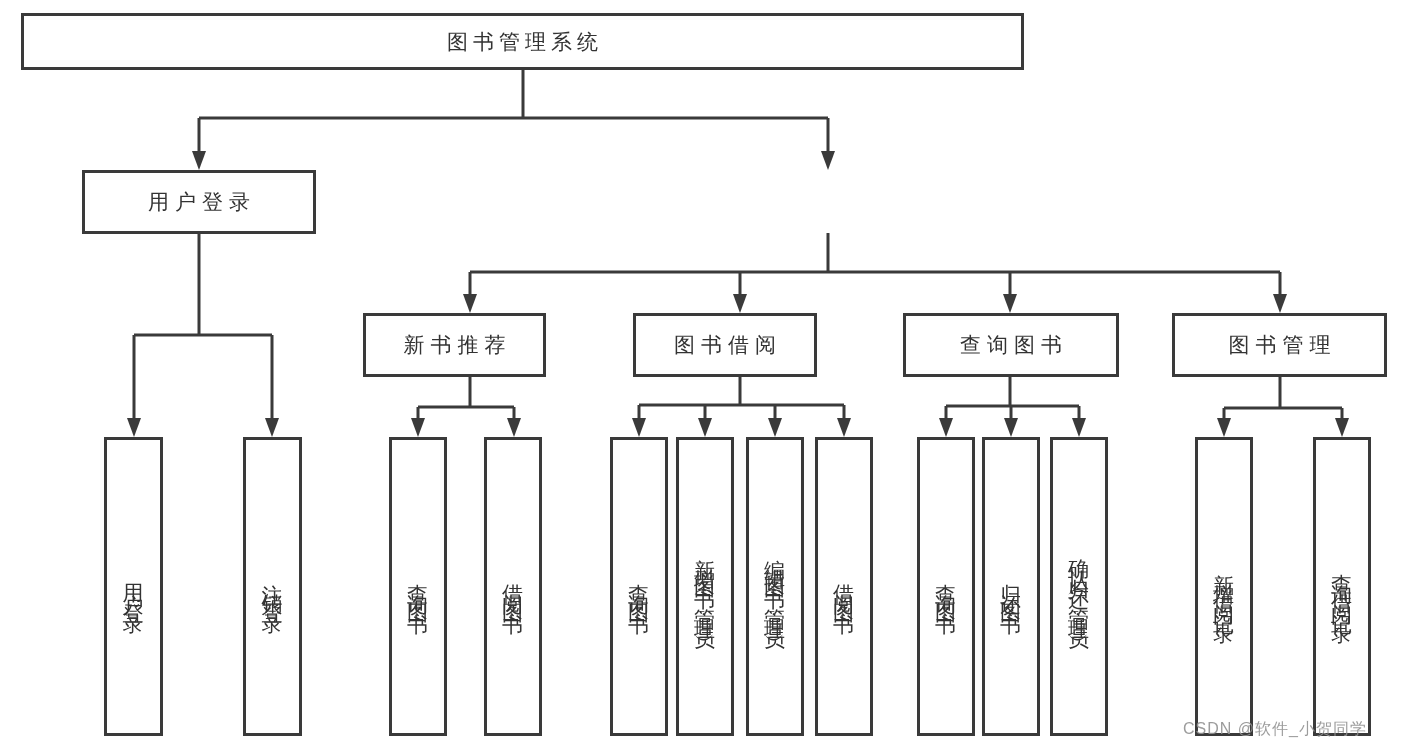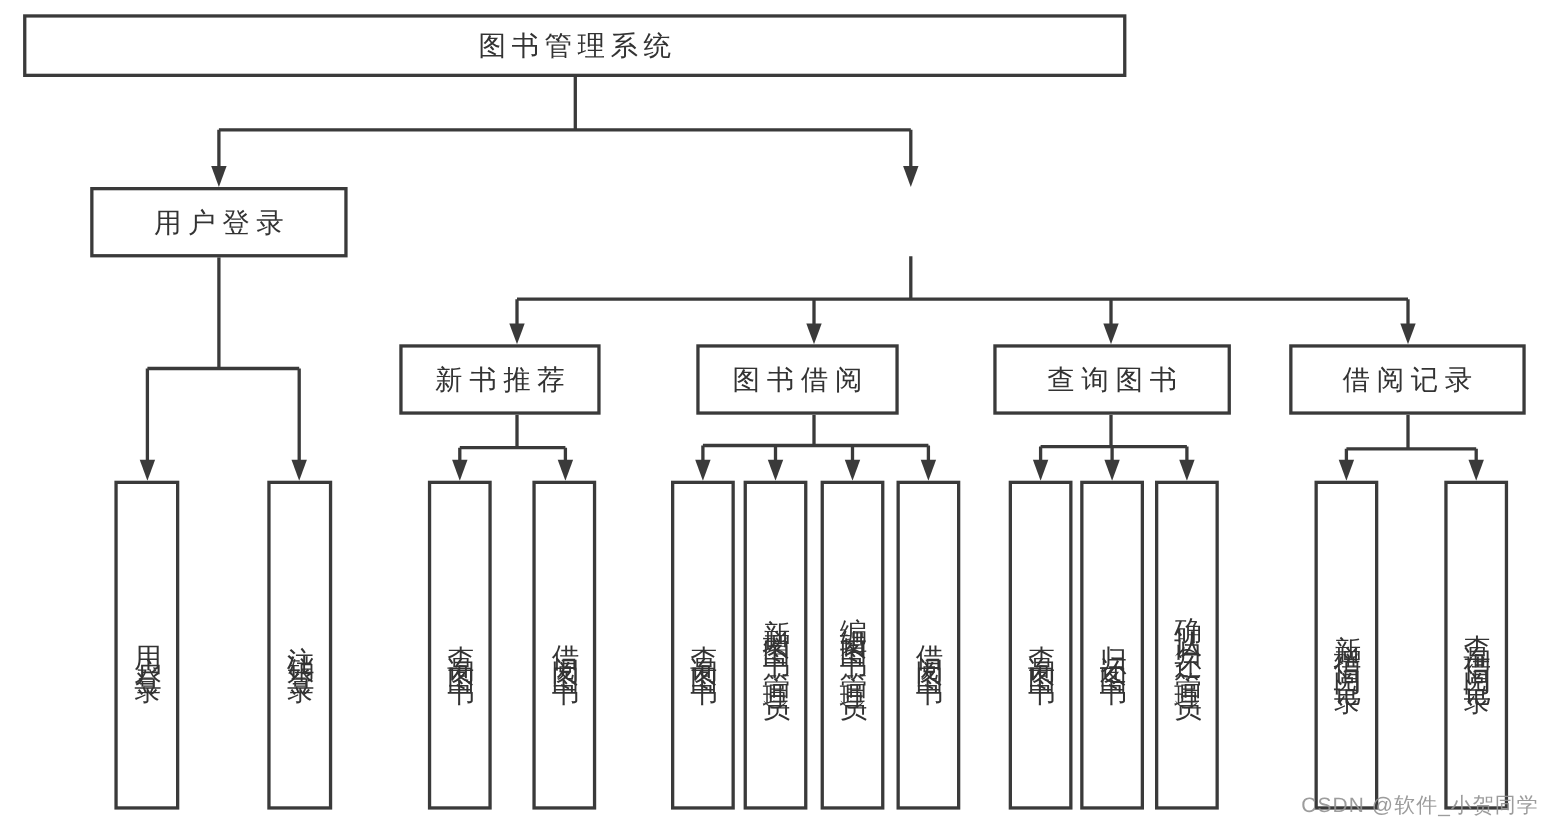--- a/index.html
+++ b/index.html
@@ -17,39 +17,39 @@
     box-sizing: border-box;
     border: 3px solid #3a3a3a;
     background: #ffffff;
     display: flex;
     align-items: center;
     justify-content: center;
     z-index: 2;
   }
   .box .lbl {
     color: #333333;
-    font-size: 25px;
+    font-size: 21px;
     letter-spacing: 6px;
     text-indent: 6px;
     white-space: nowrap;
   }
   .box.title .lbl { letter-spacing: 5px; text-indent: 5px; }
   .vbox .lbl {
     writing-mode: vertical-rl;
     text-orientation: mixed;
     letter-spacing: 10px;
     text-indent: 0;
     line-height: 1;
   }
   .watermark {
     position: absolute;
     left: 1183px;
     top: 719px;
     z-index: 3;
-    font-size: 19px;
+    font-size: 16px;
     color: rgba(148,148,148,0.92);
     letter-spacing: 1px;
     white-space: nowrap;
   }
 </style>
 </head>
 <body>
 
 <div class="stage">
 
@@ -104,21 +104,21 @@
   <div class="box" style="left:363px;top:313px;width:183px;height:64px">
     <span class="lbl">新书推荐</span>
   </div>
   <div class="box" style="left:633px;top:313px;width:184px;height:64px">
     <span class="lbl">图书借阅</span>
   </div>
   <div class="box" style="left:903px;top:313px;width:216px;height:64px">
     <span class="lbl">查询图书</span>
   </div>
   <div class="box" style="left:1172px;top:313px;width:215px;height:64px">
-    <span class="lbl">借阅记录</span>
+    <span class="lbl">图书管理</span>
   </div>
 
   <div class="box vbox" style="left:104px;top:437px;width:59px;height:299px">
     <span class="lbl">用户登录</span>
   </div>
   <div class="box vbox" style="left:243px;top:437px;width:59px;height:299px">
     <span class="lbl">注销登录</span>
   </div>
 
   <div class="box vbox" style="left:389px;top:437px;width:58px;height:299px">

